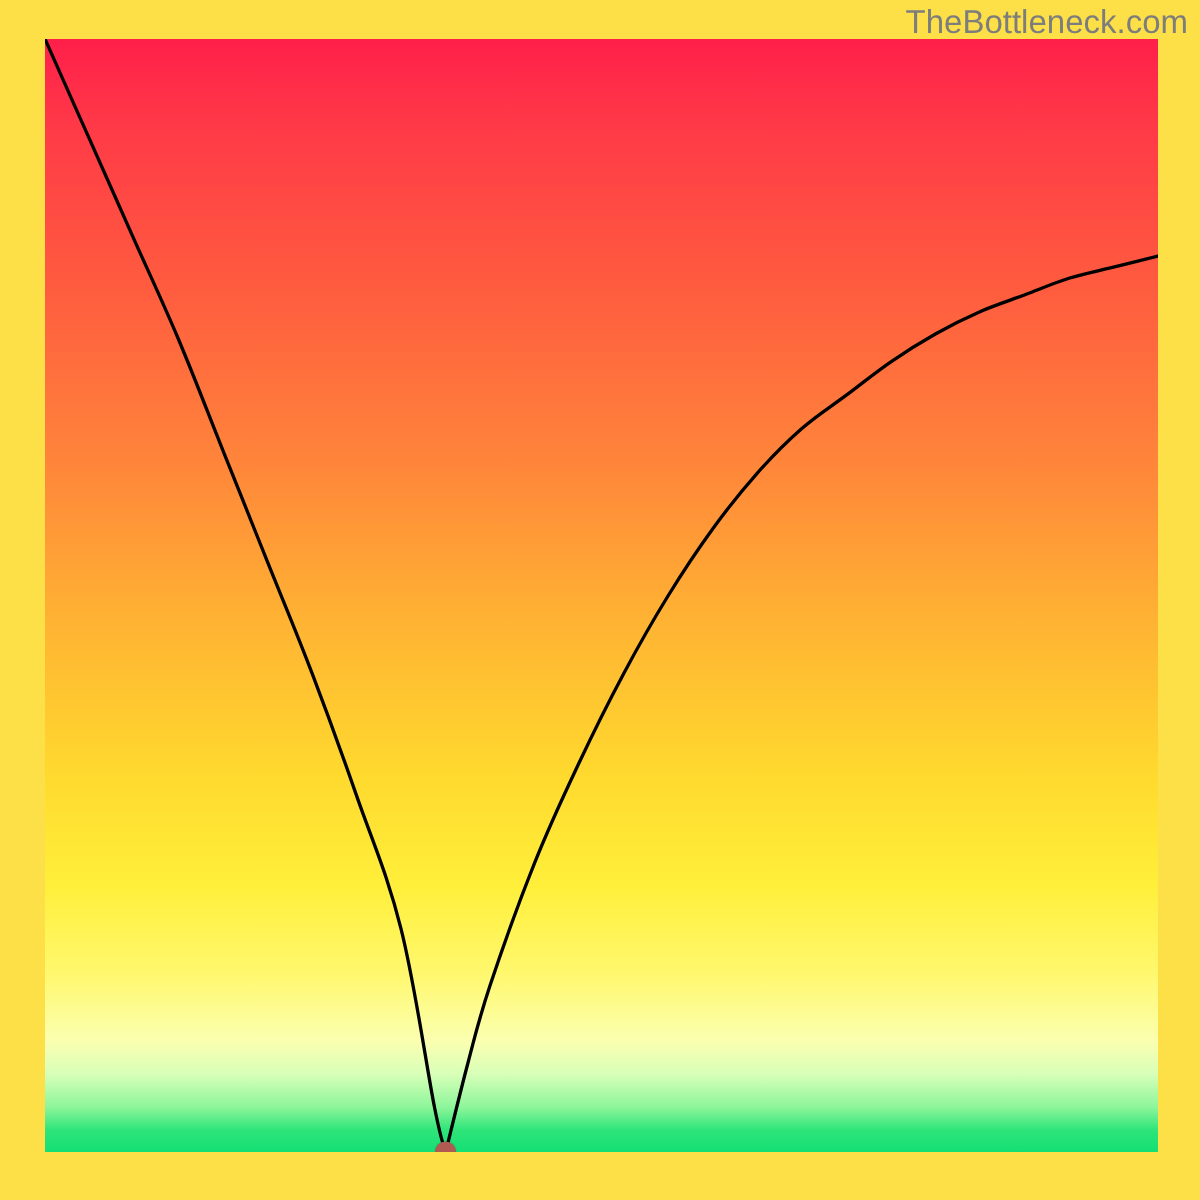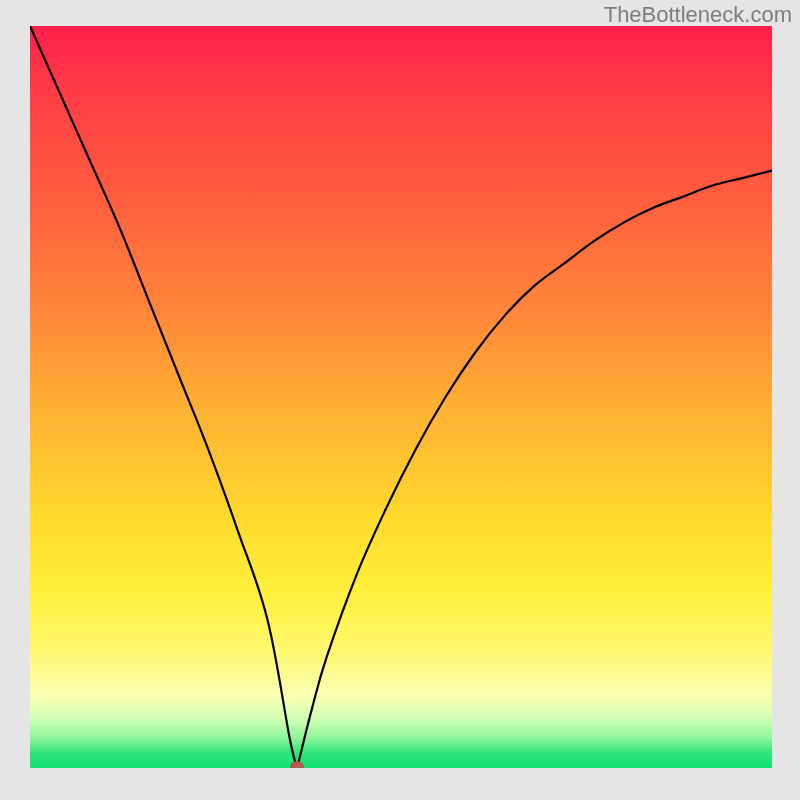--- a/index.html
+++ b/index.html
@@ -7,21 +7,21 @@
     padding: 0;
     width: 800px;
     height: 800px;
     background: #000;
     font-family: Arial, Helvetica, sans-serif;
   }
   .frame {
     position: relative;
     width: 800px;
     height: 800px;
-    background: #e5e5e5;
+    background: #fde047;
   }
   .watermark {
     position: absolute;
     top: 2px;
     right: 8px;
     color: #7d7d7d;
     font-size: 22px;
     letter-spacing: 0px;
     font-weight: 500;
     z-index: 5;

